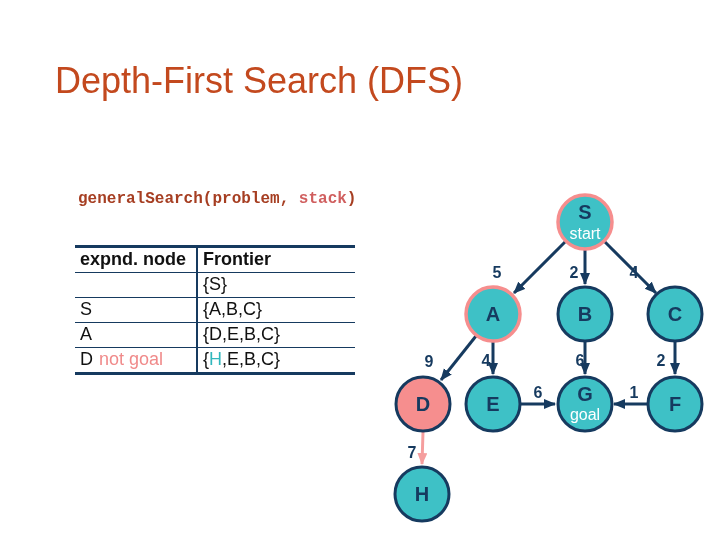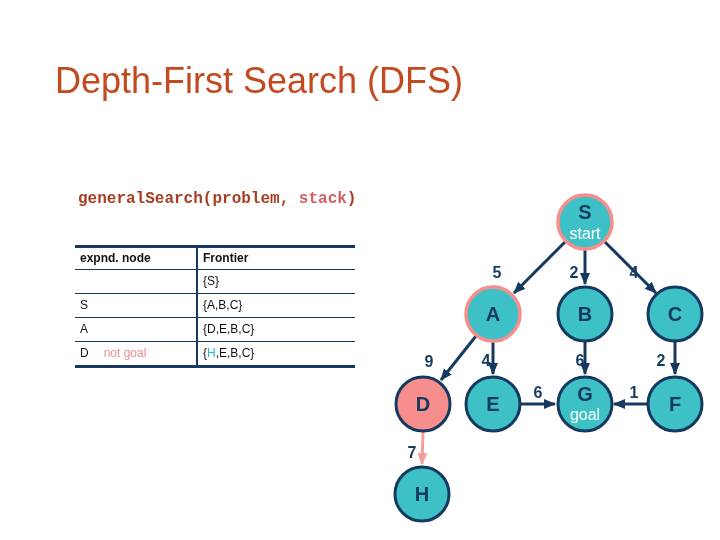--- a/index.html
+++ b/index.html
@@ -18,34 +18,34 @@
     font-weight:bold; font-size:16px; white-space:pre;
     color:var(--code-red,#A63E22);
   }
   .code .arg { color:var(--code-pink,#D05F5F); }
   .stats {
     position:absolute; left:77px; top:215px;
     font-size:15px; font-weight:bold; color:var(--stats-teal,#176B7C);
   }
   .trace {
     position:absolute; left:75px; top:245px; width:280px;
-    border-collapse:collapse; font-size:12px; color:#111;
+    border-collapse:collapse; font-size:18px; color:#111;
     border-top:3px solid var(--navy,#163A5F);
     border-bottom:3px solid var(--navy,#163A5F);
   }
   .trace th, .trace td {
     padding:1px 4px 2px 5px; text-align:left; height:20px;
     font-weight:normal; white-space:nowrap;
   }
   .trace th { font-weight:bold; height:18px; }
   .trace th:first-child, .trace td:first-child {
     width:112px; border-right:2px solid var(--navy,#163A5F);
   }
   .trace tr { border-bottom:1.5px solid var(--navy,#163A5F); }
-  .note { color:var(--table-pink,#F08A8A); margin-left:15px; }
+  .note { color:var(--table-pink,#F08A8A); margin-left:6px; }
   .hl { color:var(--table-teal,#31B7BD); }
 
   .graph { position:absolute; left:0; top:0; }
   .edge { stroke:var(--navy,#163A5F); stroke-width:3; fill:none; }
   .edge.hl-edge { stroke:var(--salmon-edge,#F59E9E); }
   .node-circle { fill:var(--teal,#3EC1C6); stroke:var(--navy,#163A5F); stroke-width:3; }
   .node-circle.expanded { stroke:var(--salmon,#F68E8E); stroke-width:3.5; }
   .node-circle.current { fill:var(--salmon,#F68E8E); }
   .node-letter { font-family:"Liberation Sans",sans-serif; font-size:20px; font-weight:bold;
                  fill:var(--navy,#163A5F); text-anchor:middle; }

